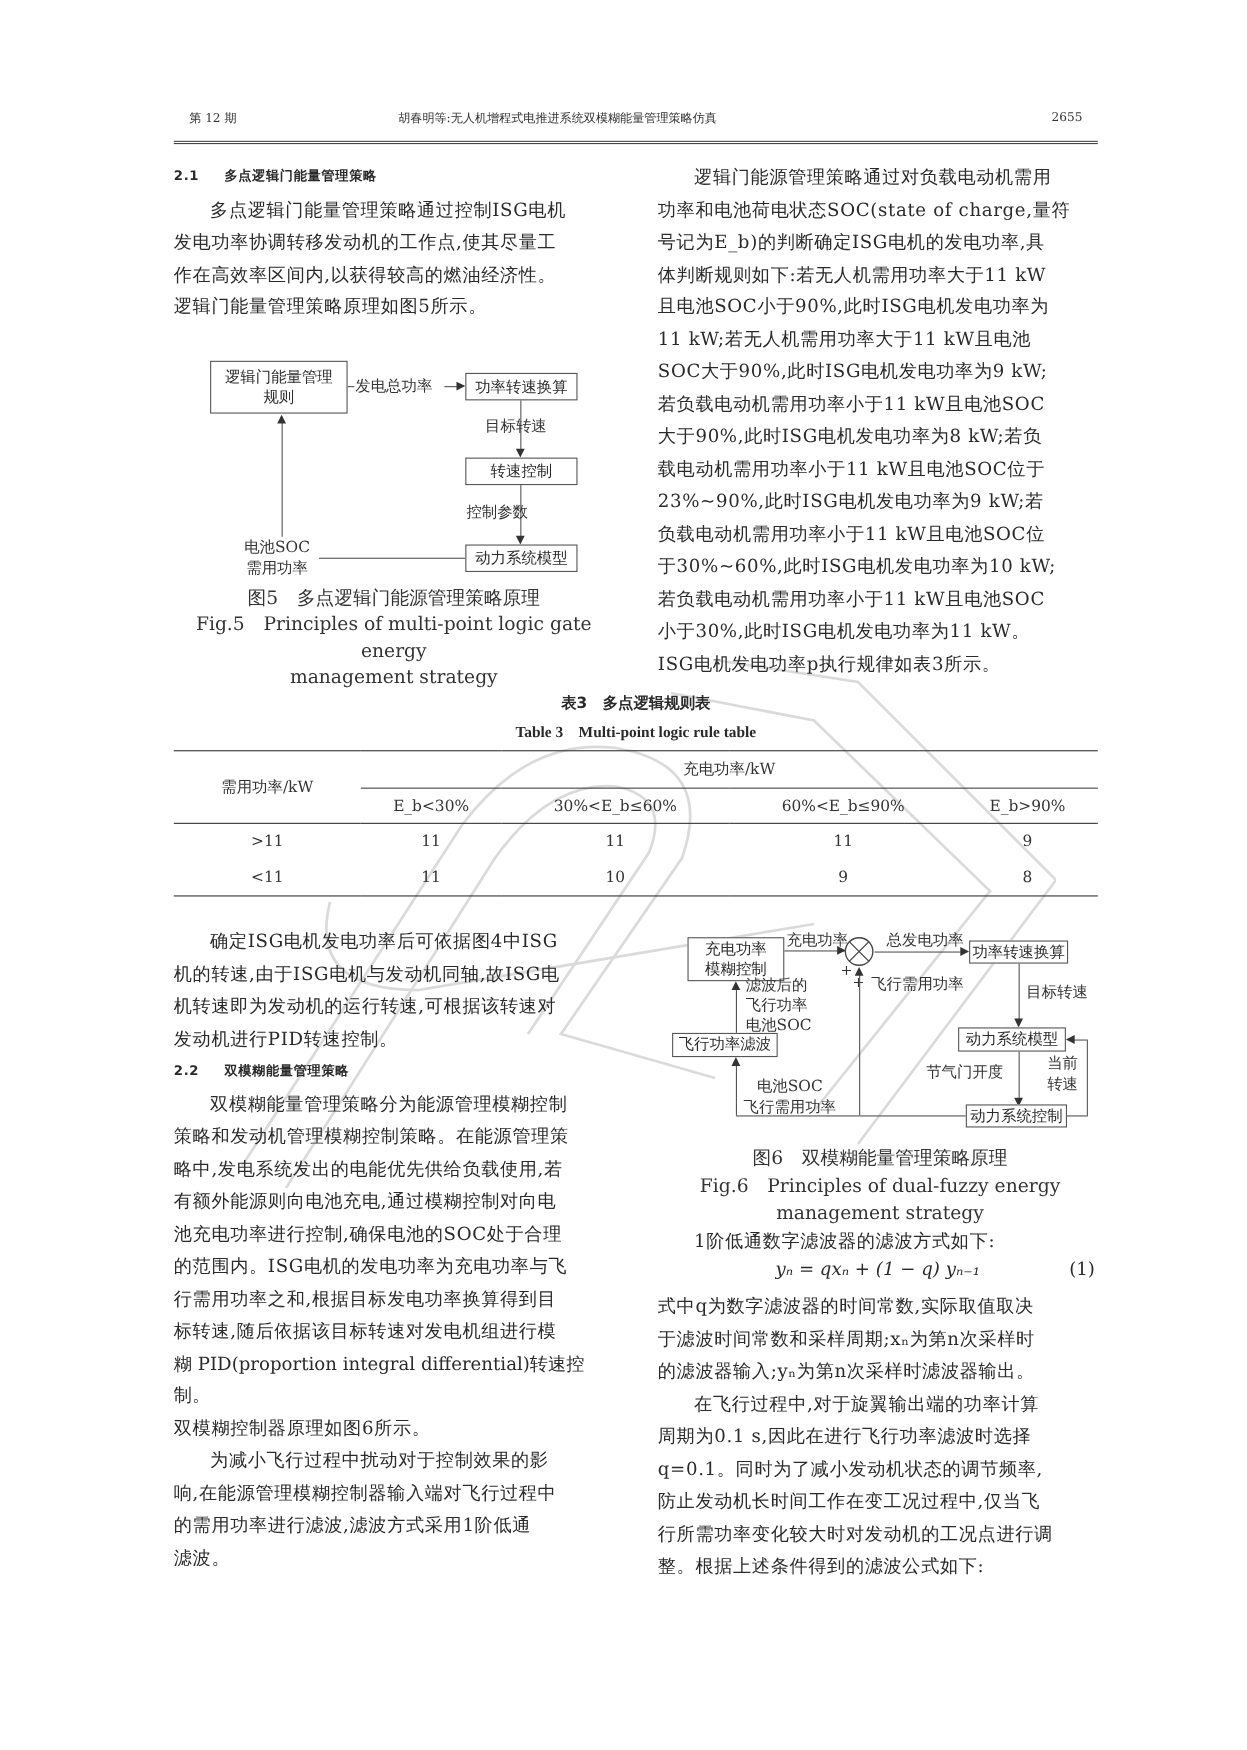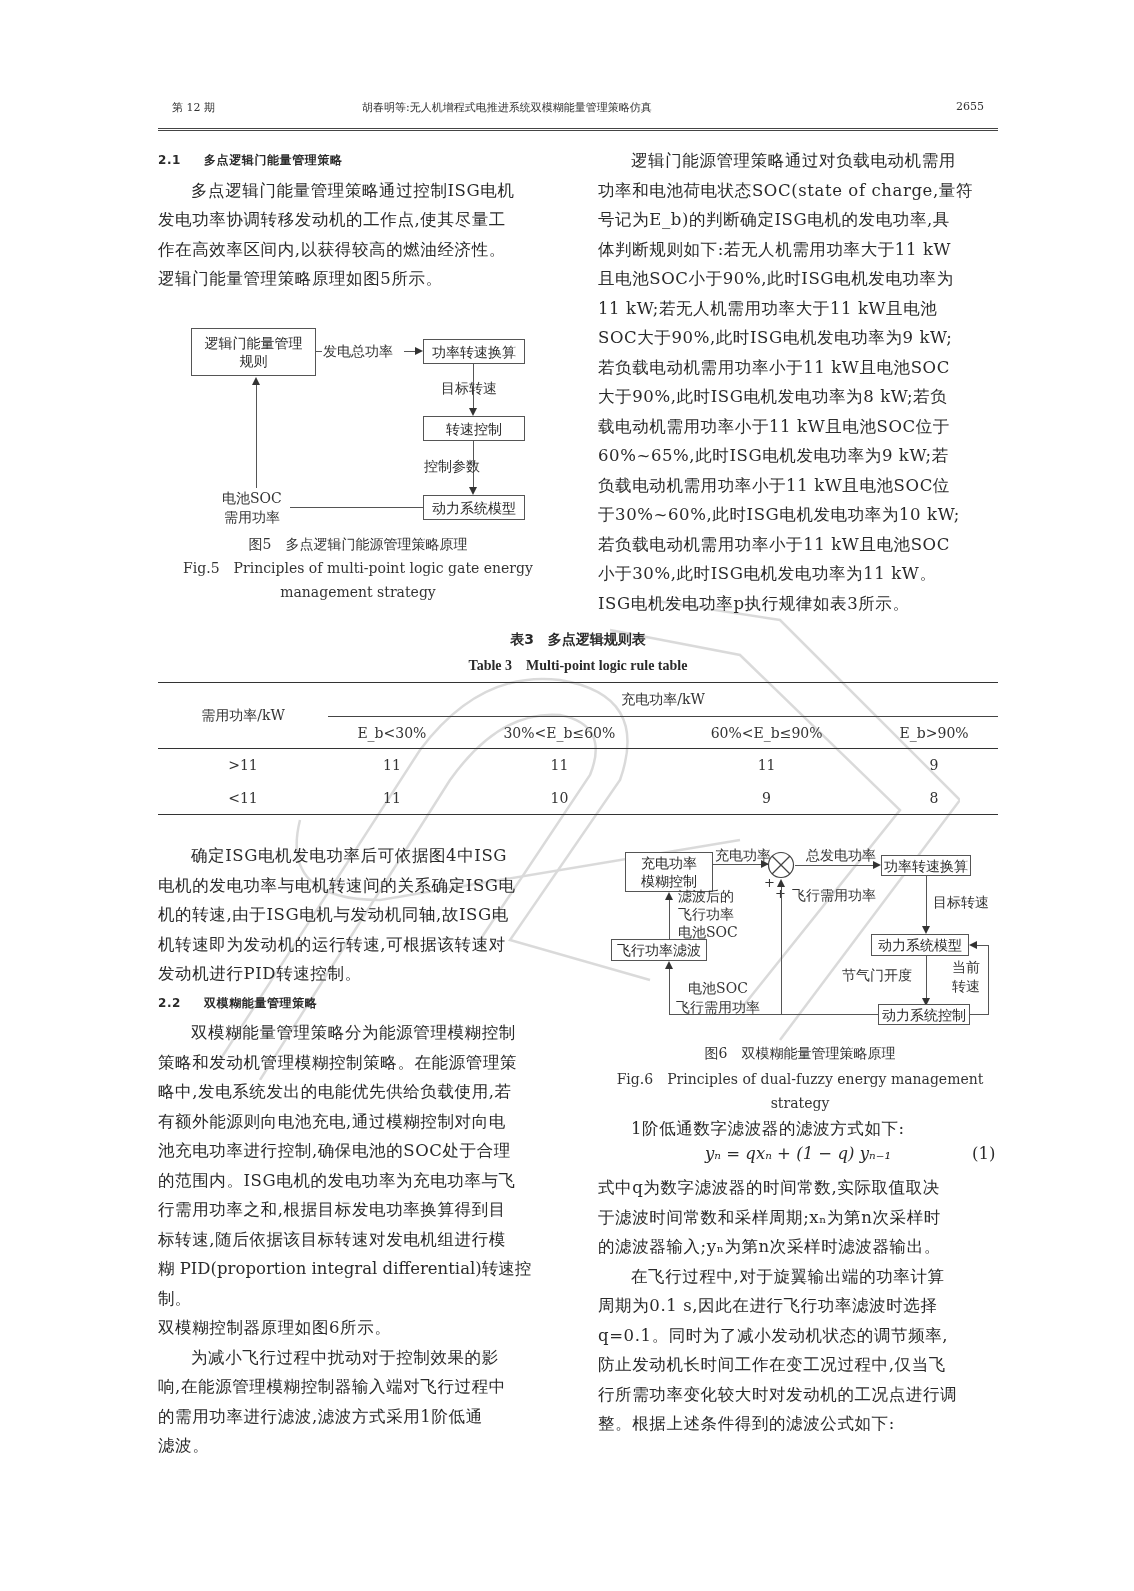--- a/index.html
+++ b/index.html
@@ -7,21 +7,21 @@
          font-family:"DejaVu Serif","Liberation Serif",serif; color:#2a2a2a; }
   .abs { position:absolute; }
   .hdr { top:100px; font-size:11px; color:#333; }
   .hdr-rule { position:absolute; left:158px; width:840px; top:128px; height:3px;
               border-top:1px solid #444; border-bottom:1px solid #444; box-sizing:border-box; }
   .col { position:absolute; width:400px; font-size:16.5px; line-height:29.5px; letter-spacing:0.6px; }
   .col p { margin:0; }
   .ind { text-indent:2em; }
   .sec { font-family:"DejaVu Sans","Liberation Sans",sans-serif; font-weight:bold; font-size:12px; }
   .sec .num { display:inline-block; width:46px; }
-  .cap { font-size:14px; text-align:center; color:#333; line-height:24px; }
+  .cap { font-size:17px; text-align:center; color:#333; line-height:24px; }
   
   .box { position:absolute; border:1px solid #555; background:#fff; font-size:14px; text-align:center;
          box-sizing:border-box; line-height:18px; display:flex; align-items:center; justify-content:center; }
   .lbl { position:absolute; font-size:14px; color:#333; line-height:19px; white-space:nowrap; }
   .line { position:absolute; background:#555; }
   .arr-r { position:absolute; width:0; height:0; border-top:4px solid transparent; border-bottom:4px solid transparent; border-left:8px solid #333; }
   .arr-d { position:absolute; width:0; height:0; border-left:4px solid transparent; border-right:4px solid transparent; border-top:8px solid #333; }
   .arr-u { position:absolute; width:0; height:0; border-left:4px solid transparent; border-right:4px solid transparent; border-bottom:8px solid #333; }
   .arr-l { position:absolute; width:0; height:0; border-top:4px solid transparent; border-bottom:4px solid transparent; border-right:8px solid #333; }
   
@@ -95,21 +95,21 @@
   <p class="ind">逻辑门能源管理策略通过对负载电动机需用</p>
   <p>功率和电池荷电状态SOC(state of charge,量符</p>
   <p>号记为E_b)的判断确定ISG电机的发电功率,具</p>
   <p>体判断规则如下:若无人机需用功率大于11 kW</p>
   <p>且电池SOC小于90%,此时ISG电机发电功率为</p>
   <p>11 kW;若无人机需用功率大于11 kW且电池</p>
   <p>SOC大于90%,此时ISG电机发电功率为9 kW;</p>
   <p>若负载电动机需用功率小于11 kW且电池SOC</p>
   <p>大于90%,此时ISG电机发电功率为8 kW;若负</p>
   <p>载电动机需用功率小于11 kW且电池SOC位于</p>
-  <p>60%~65%,此时ISG电机发电功率为9 kW;若</p>
+  <p>23%~90%,此时ISG电机发电功率为9 kW;若</p>
   <p>负载电动机需用功率小于11 kW且电池SOC位</p>
   <p>于30%~60%,此时ISG电机发电功率为10 kW;</p>
   <p>若负载电动机需用功率小于11 kW且电池SOC</p>
   <p>小于30%,此时ISG电机发电功率为11 kW。</p>
   <p>ISG电机发电功率p执行规律如表3所示。</p>
 </div>
 
 <div class="tcap" style="top:631px; font-family:'DejaVu Sans','Liberation Sans',sans-serif;">表3　多点逻辑规则表</div>
 <div class="tcap" style="top:657px; font-family:'Liberation Serif',serif;">Table 3　Multi-point logic rule table</div>
 <table class="rt">
@@ -136,21 +136,20 @@
     <td>11</td>
     <td>10</td>
     <td>9</td>
     <td>8</td>
   </tr>
 </tbody>
   </table>
 
 <div class="col" style="left:158px; top:841px;">
   <p class="ind">确定ISG电机发电功率后可依据图4中ISG</p>
-  <p>电机的发电功率与电机转速间的关系确定ISG电</p>
   <p>机的转速,由于ISG电机与发动机同轴,故ISG电</p>
   <p>机转速即为发动机的运行转速,可根据该转速对</p>
   <p>发动机进行PID转速控制。</p>
   <div class="sec">
     <span class="num">2.2</span><span>双模糊能量管理策略</span>
   </div>
   <p class="ind">双模糊能量管理策略分为能源管理模糊控制</p>
   <p>策略和发动机管理模糊控制策略。在能源管理策</p>
   <p>略中,发电系统发出的电能优先供给负载使用,若</p>
   <p>有额外能源则向电池充电,通过模糊控制对向电</p>

